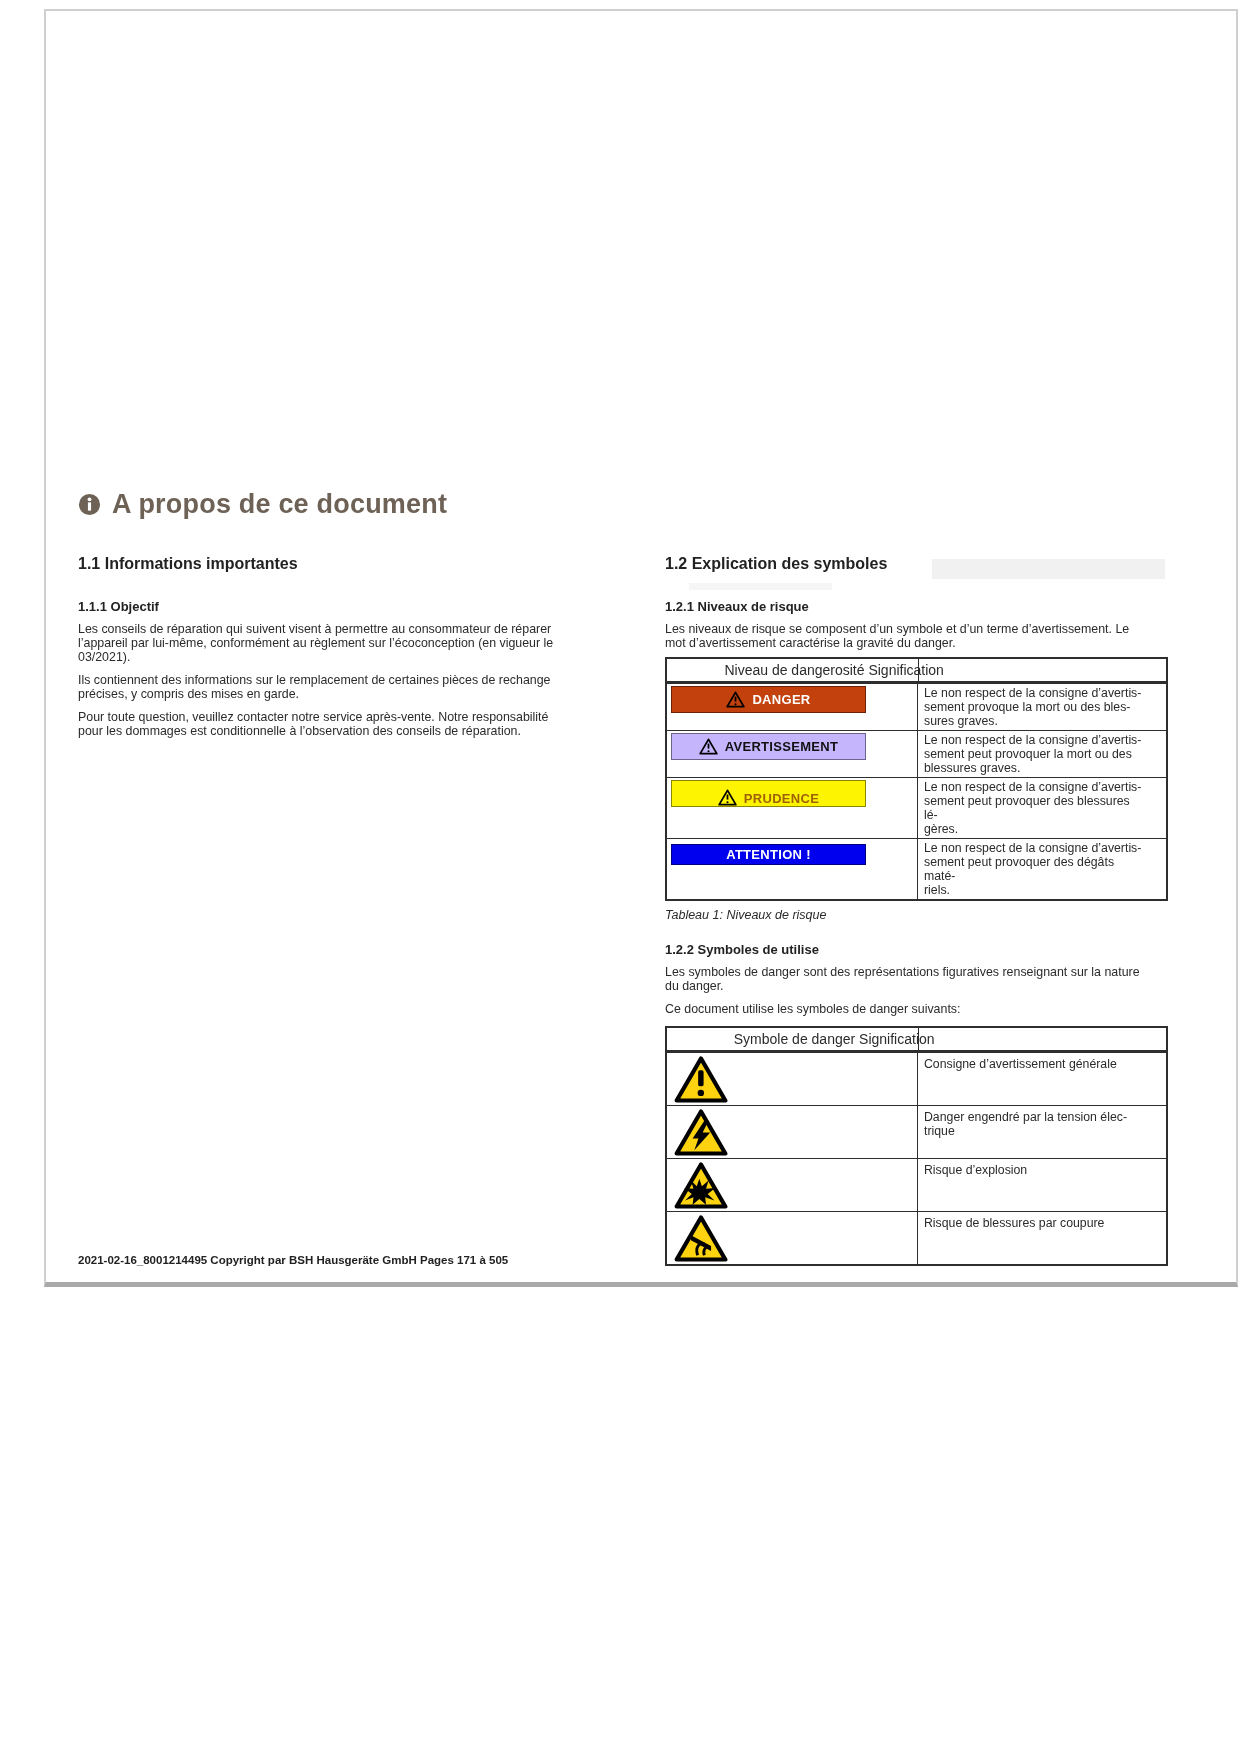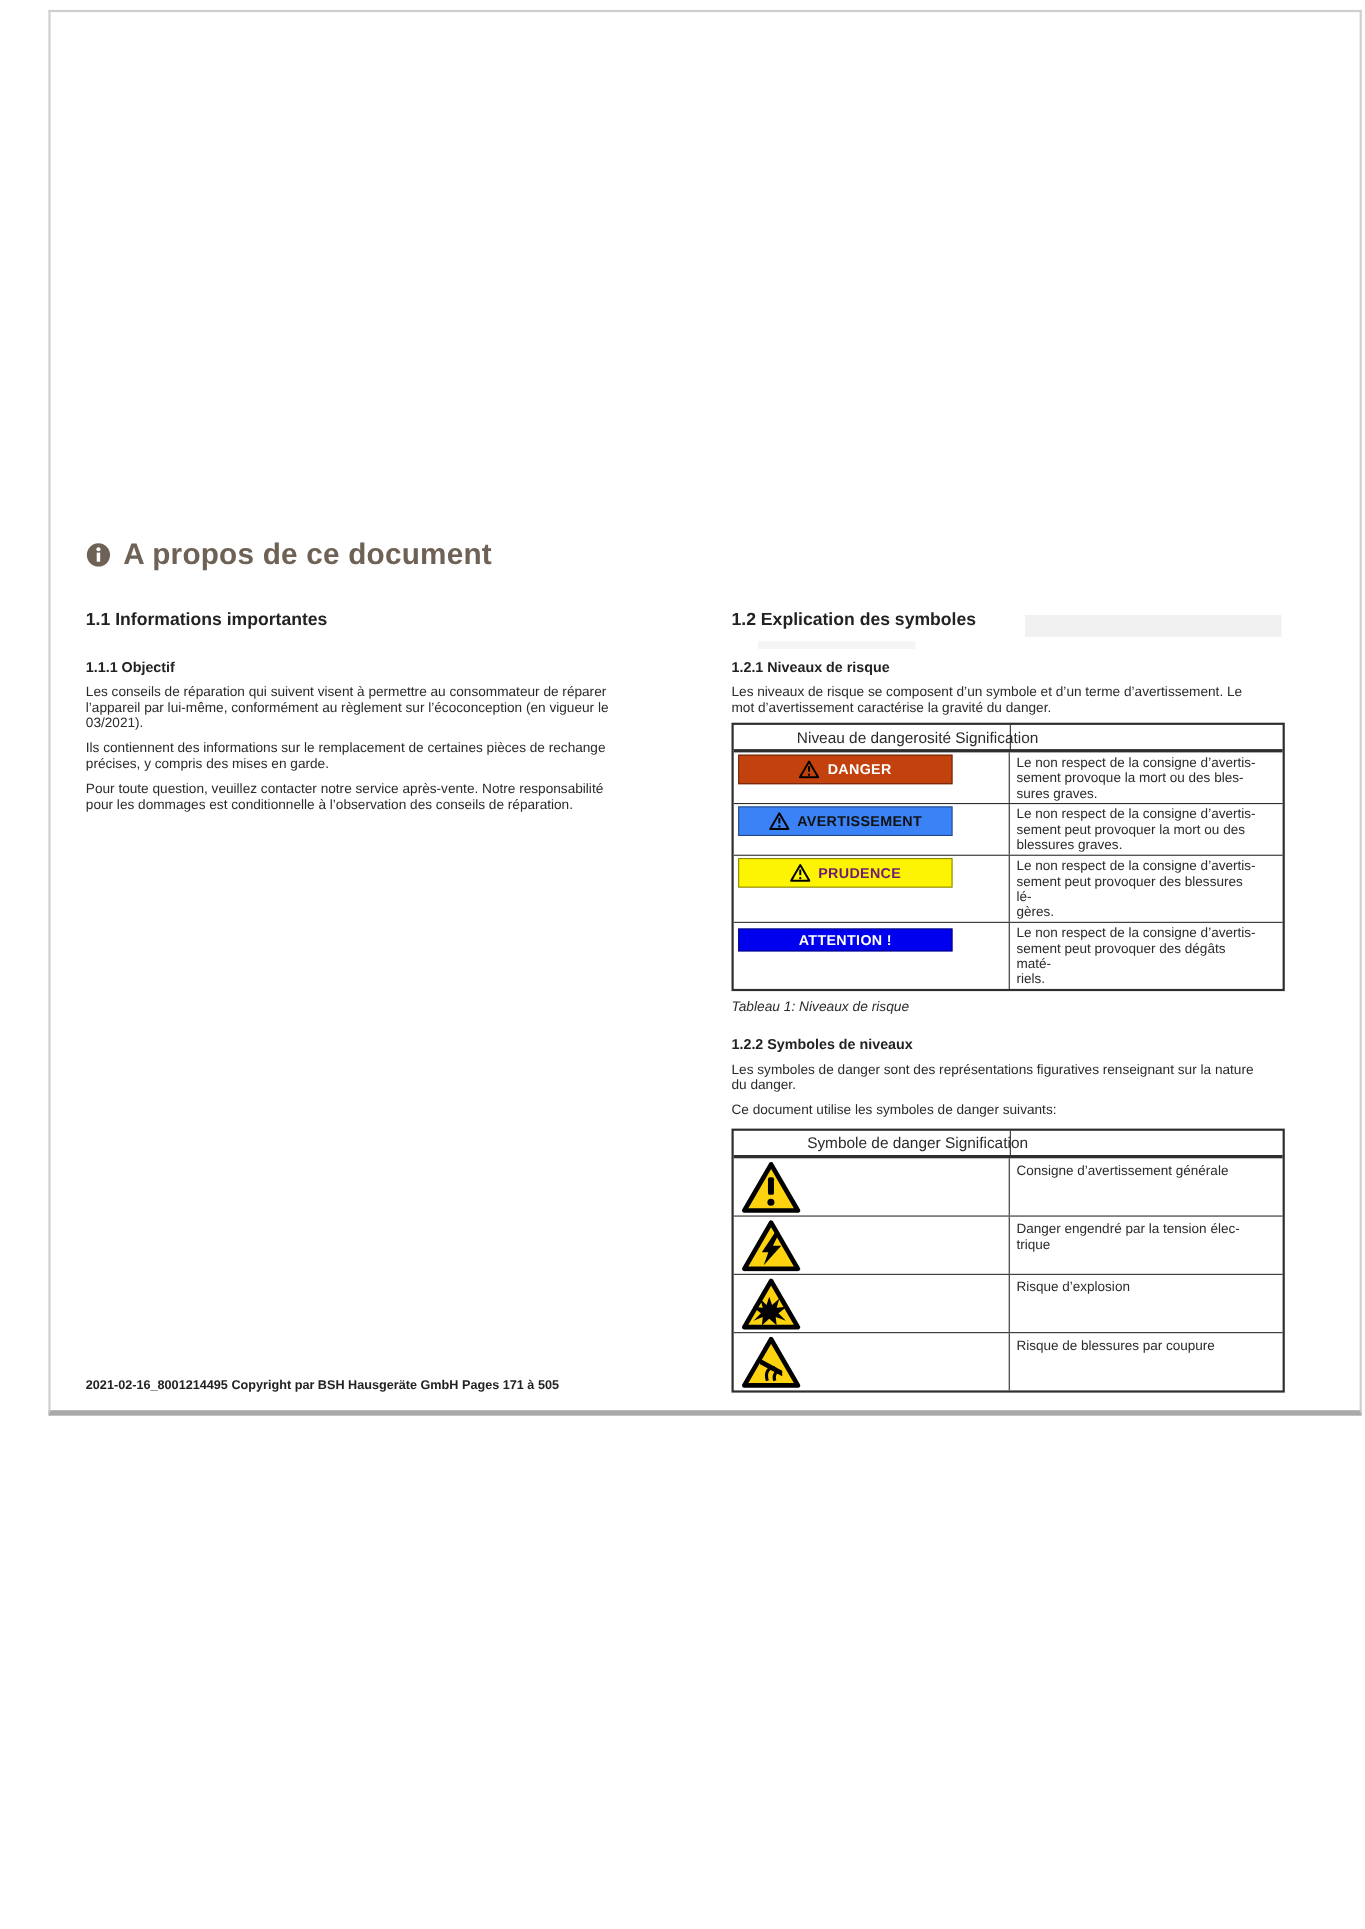--- a/index.html
+++ b/index.html
@@ -30,22 +30,22 @@
   .c2{width:49.7%;box-sizing:border-box;padding:2px 20px 2px 6px;font-size:12.3px;
       line-height:14px;white-space:pre-line;}
   .risk-row{min-height:45px;}
   .sym-row{min-height:50px;}
   
   .badge{display:flex;align-items:center;justify-content:center;width:195px;height:27px;
          box-sizing:border-box;border:1px solid rgba(0,0,0,.45);font-weight:bold;
          font-size:13px;letter-spacing:.3px;gap:7px;}
   .badge svg{width:19px;height:17px;}
   .badge-danger{background:#c2410c;color:#ffffff;}
-  .badge-avert{background:#3b82f6;color:#111;}
-  .badge-prudence{background:#fcf400;color:#701a75;}
+  .badge-avert{background:#c4b5fd;color:#111;}
+  .badge-prudence{background:#fcf400;color:#a16207;align-items:flex-end;}
   .badge-attention{background:#0000ee;color:#ffffff;height:21px;margin-top:3px;}
   .caption{font-size:12.5px;font-style:italic;margin-top:7px;color:#2b2b2b;}
   .sym-h3{margin-top:20px;}
   .picto{width:56px;height:47px;margin:1px 0 0 2px;display:block;}
   .footer{position:absolute;left:32px;top:1243px;font-size:11.5px;font-weight:bold;color:#222;}
 </style>
 </head>
 <body>
 
 <div class="canvas">
@@ -142,21 +142,21 @@
               <span>ATTENTION !</span>
             </div>
           </div>
           <div class="c2">Le non respect de la consigne d’avertis-
 sement peut provoquer des dégâts maté-
 riels.</div>
         </div>
       </div>
       <div class="caption">Tableau 1: Niveaux de risque</div>
 
-      <div class="h3 sym-h3">1.2.2 Symboles de niveaux</div>
+      <div class="h3 sym-h3">1.2.2 Symboles de utilise</div>
       <p class="para">Les symboles de danger sont des représentations figuratives renseignant sur la nature
 du danger.</p>
       <p class="para" style="margin-bottom:10px;">Ce document utilise les symboles de danger suivants:</p>
 
       <div class="rtable">
         <div class="thead">
           <div class="vdiv"></div>
           <div class="hlabel">Symbole de danger Signification</div>
         </div>
 

